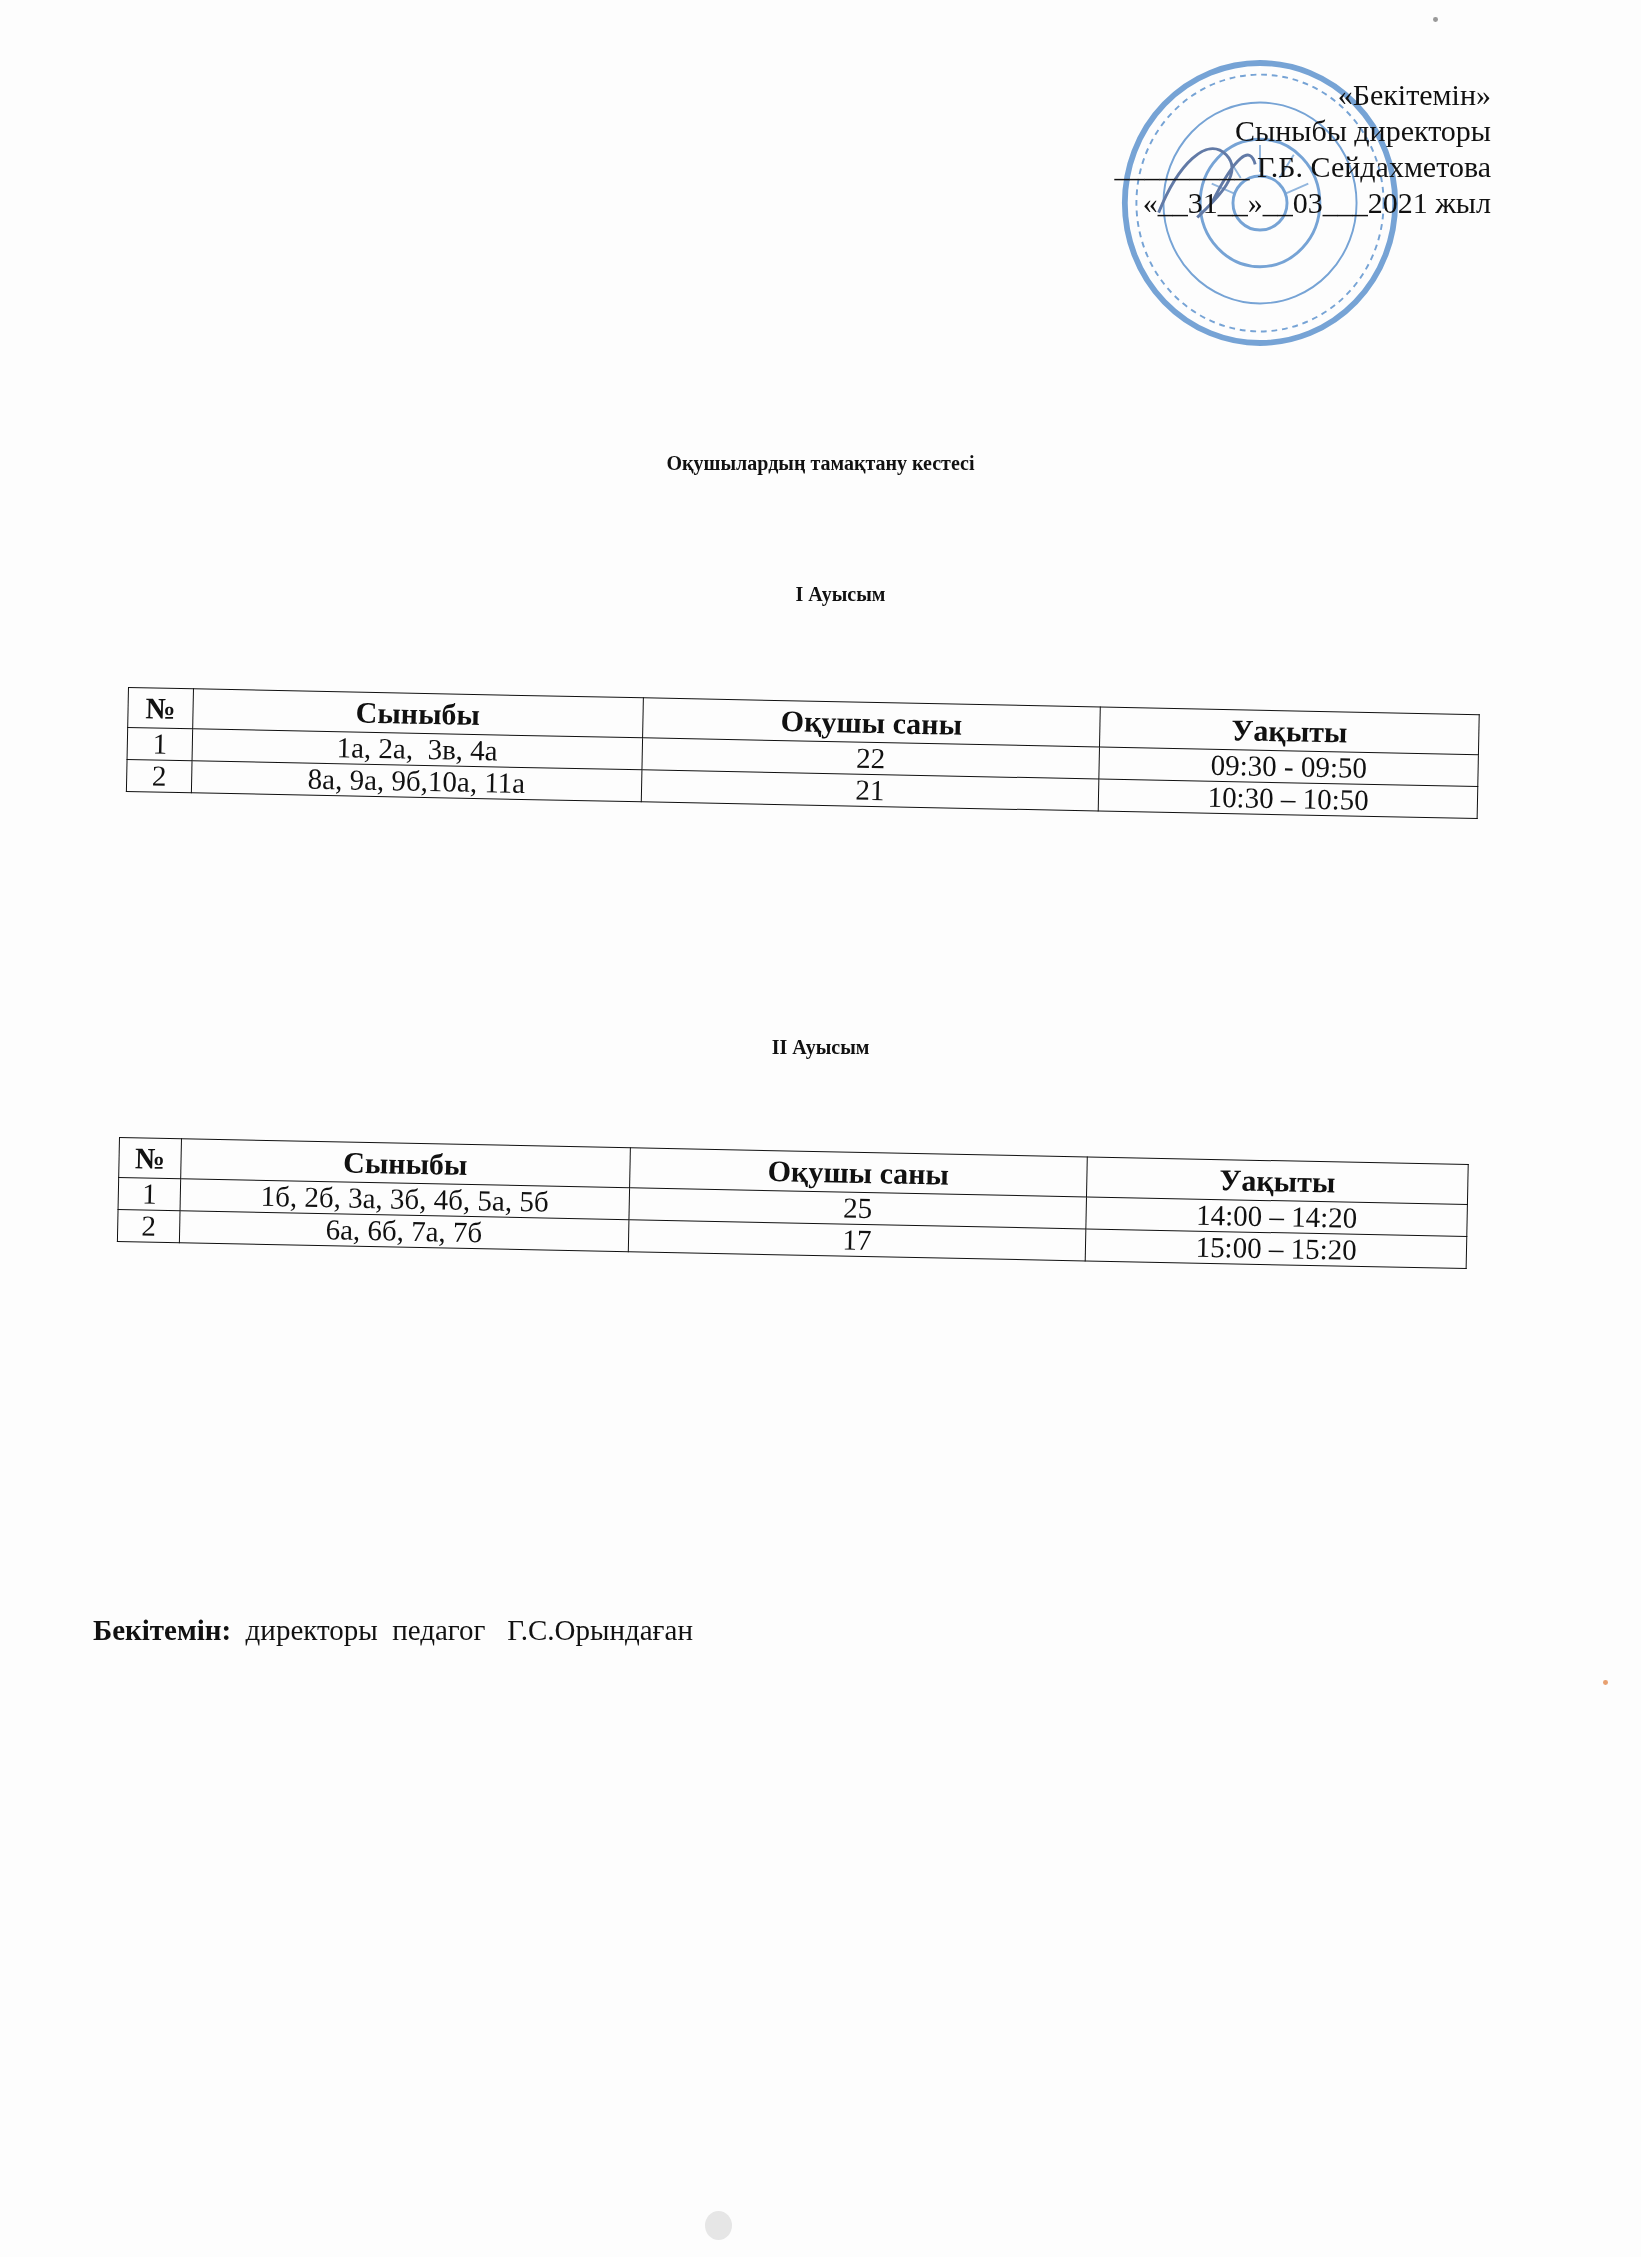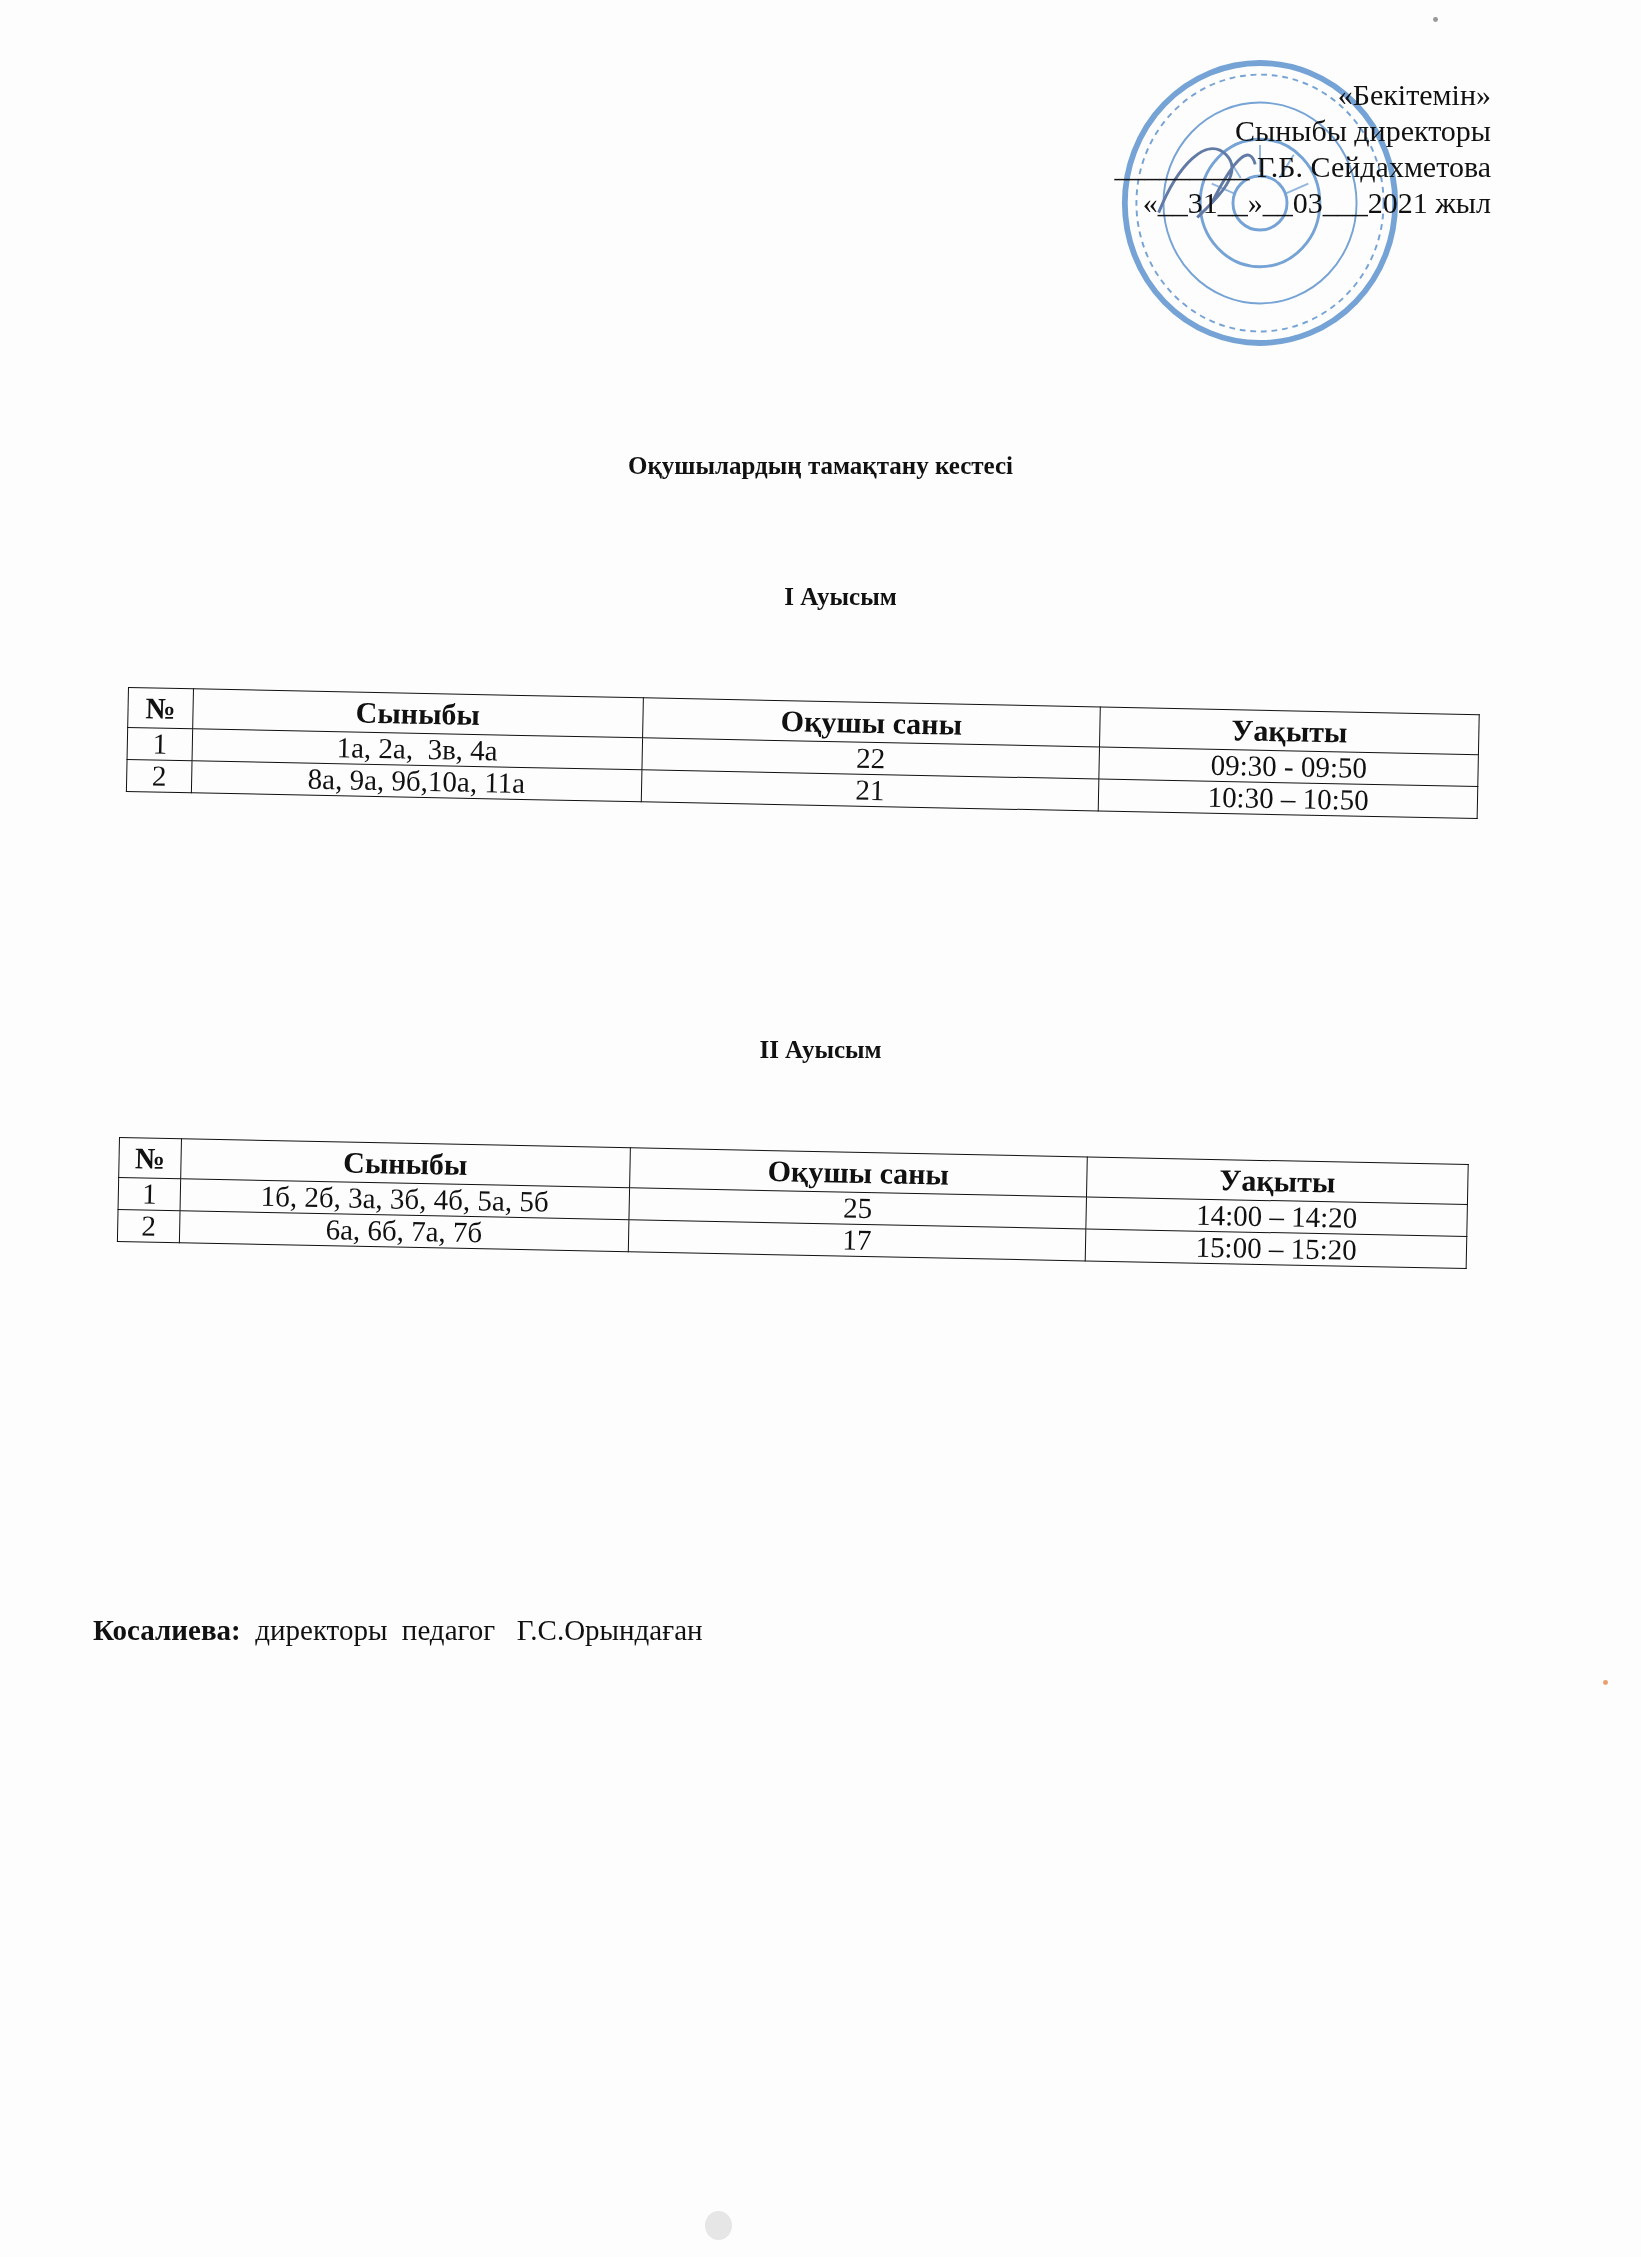--- a/index.html
+++ b/index.html
@@ -14,21 +14,21 @@
       font-size: 30px; line-height: 36px; z-index: 2;
     }
     .approval div { white-space: pre; }
     .stamp {
       position: absolute; left: 1120px; top: 58px; width: 280px; height: 290px;
       border-radius: 50%; z-index: 1; opacity: 0.75;
     }
     .stamp svg { width: 100%; height: 100%; }
     .title {
       position: absolute; left: 0; width: 1641px; text-align: center;
-      font-weight: bold; font-size: 25px;
+      font-weight: bold; font-size: 20px;
     }
     .sched-table {
       position: absolute; border-collapse: collapse; font-size: 29px;
       transform-origin: left top;
     }
     .sched-table td, .sched-table th {
       border: 1.9px solid #111; text-align: center; padding: 0 3.9px;
       line-height: 31px; height: 31px;
     }
     .sched-table th { font-weight: bold; font-size: 30px; height: 39px; }
@@ -125,18 +125,18 @@
   </tr>
   <tr>
     <td>2</td>
     <td>6а, 6б, 7а, 7б</td>
     <td>17</td>
     <td>15:00 – 15:20</td>
   </tr>
 </tbody>
   </table>
 
-<div class="footer"><b>Косалиева:</b><span>  директоры  педагог   </span><span>Г.С.Орындаған</span></div>
+<div class="footer"><b>Бекітемін:</b><span>  директоры  педагог   </span><span>Г.С.Орындаған</span></div>
 
 <div class="speck" style="left:1433px;top:17.4px;width:4.8px;height:4.8px;background:#999;"></div>
 <div class="speck" style="left:1603px;top:1680px;width:4.8px;height:4.8px;background:#e8a070;"></div>
 <div class="speck" style="left:705px;top:2211px;width:27px;height:29px;background:#e6e6e6;"></div>
 
 
 </body></html>

